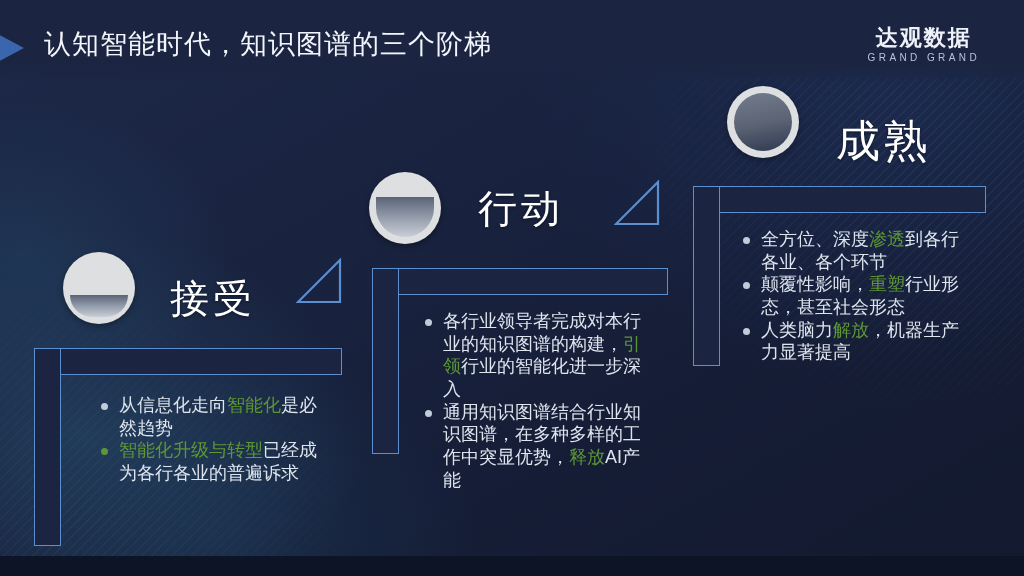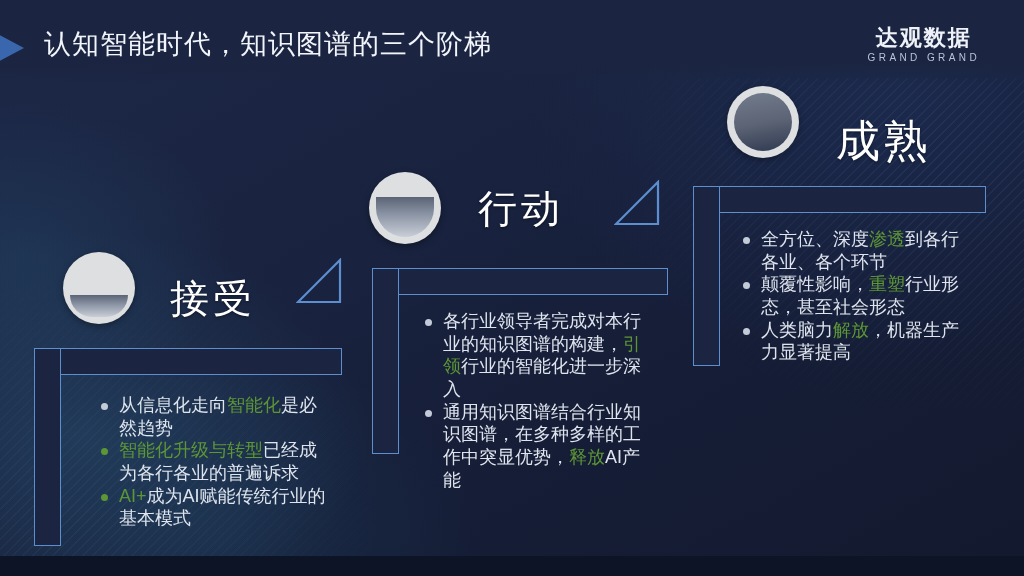--- a/index.html
+++ b/index.html
@@ -210,21 +210,20 @@
 
     <div class="tri" style="left:296px; top:258px;">
       <svg width="46" height="46" viewBox="0 0 46 46">
         <polygon points="2,44 44,44 44,2" fill="none" stroke="#5b8fd0" stroke-width="2.2"></polygon>
       </svg>
     </div>
 
     <div class="bullets" style="left:100px; top:394px; width:232px;">
         <div class="b-item"><span>从信息化走向</span><span class="hl">智能化</span><span>是必然趋势</span></div>
         <div class="b-item green-dot"><span class="hl">智能化升级与转型</span><span>已经成为各行各业的普遍诉求</span></div>
-        <div class="b-item green-dot"><span class="hl">AI+</span><span>成为AI赋能传统行业的基本模式</span></div>
       </div>
   </div>
 
   <div class="stage">
     <div class="step-top" style="left:372px; top:268px; width:296px;"></div>
     <div class="step-left" style="left:372px; top:268px; height:186px;"></div>
 
     <div class="circle-wrap" style="left:369px; top:172px;">
       <div class="circle">
           <div class="fill" style="height:40px;"></div>

